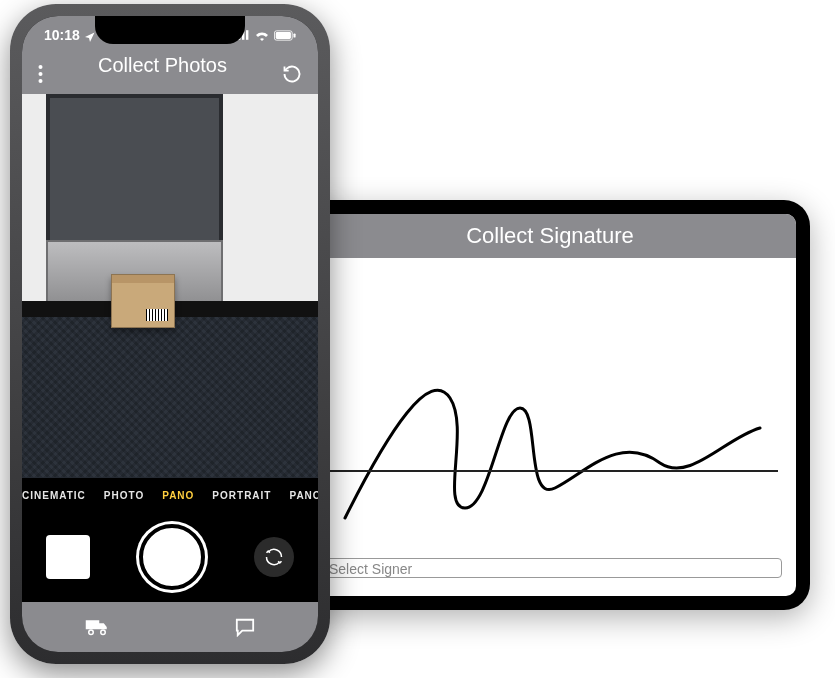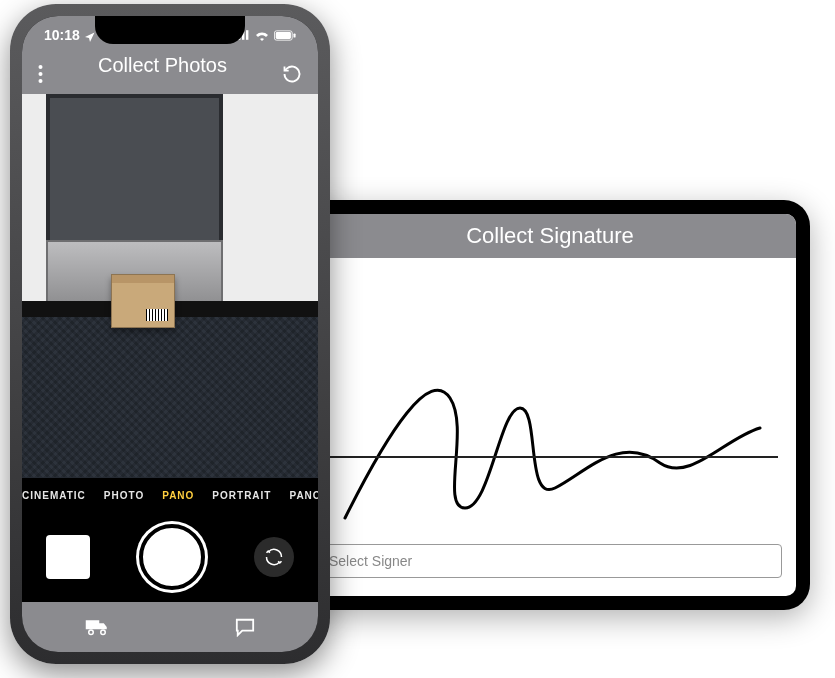--- a/index.html
+++ b/index.html
@@ -59,23 +59,23 @@
     position: absolute;
     bottom: 46px;
     left: 18px; right: 18px;
     height: 2px;
     background: #222;
   }
   .signer-field {
     margin: 0 14px 18px;
     border: 1px solid #999;
     border-radius: 4px;
-    height: 34px;
-    display:flex;
-    align-items:center;
+    height: 20px;
+    display:flex;
+    align-items:flex-end;
     padding: 0 10px;
     color: #888;
     font-size: 14px;
   }
 
   
   .phone {
     position: absolute;
     left: 10px;
     top: 4px;

